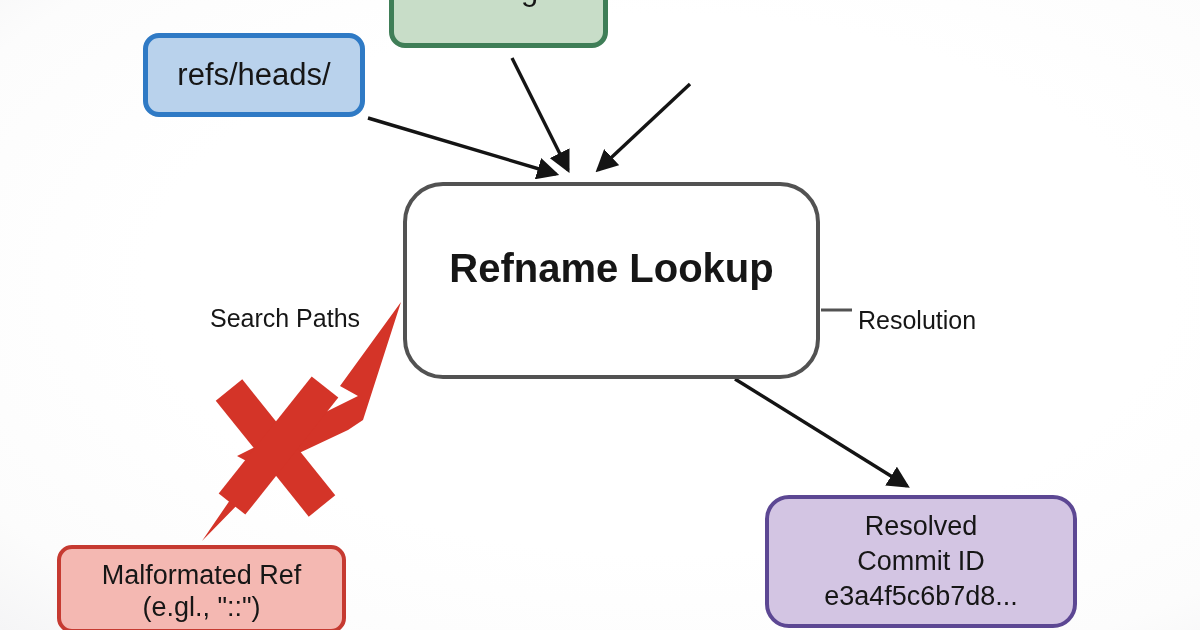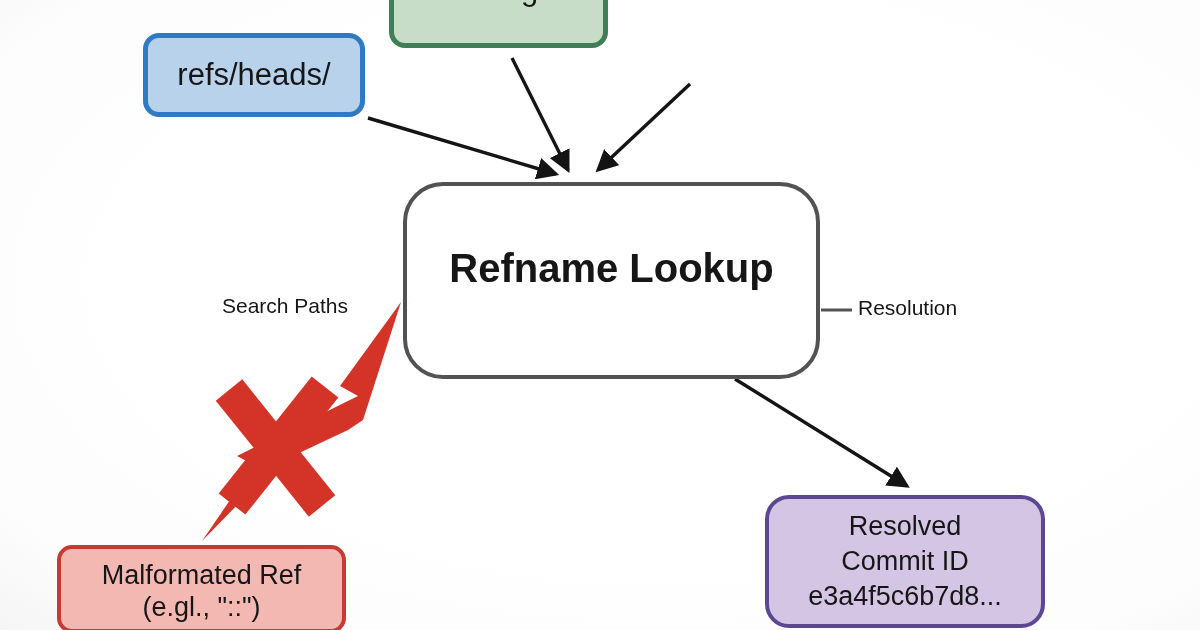--- a/index.html
+++ b/index.html
@@ -55,31 +55,32 @@
     left:57px;top:545px;width:289px;height:88px;
     background:var(--pink-fill,#f4b8b2);
     border:4px solid var(--pink-border,#c63a31);
     border-radius:15px;
     font-size:27px;
     line-height:1.2;
     justify-content:flex-start;
     padding-top:10px;
   }
   .node-resolved{
-    left:765px;top:495px;width:280px;height:133px;
+    left:765px;top:495px;width:312px;height:133px;
     background:var(--purple-fill,#d3c5e3);
     border:4.5px solid var(--purple-border,#5c4793);
     border-radius:24px;
     font-size:27px;
     line-height:1.3;
   }
   .side-label{
     position:absolute;
-    font-size:21px;
+    font-size:25px;
     white-space:nowrap;
+    margin-top:10px;
   }
   .label-search-paths{left:203px;top:294px;width:164px;text-align:center;}
   .label-resolution{left:858px;top:296px;}
   .connector{stroke:var(--line-color,#141414);stroke-width:3.4;fill:none;}
   .tick{stroke:var(--box-border,#3a3a3a);stroke-width:3;fill:none;}
   .arrowhead{fill:var(--line-color,#141414);}
   .bolt{fill:var(--red-accent,#d43428);}
   .xmark{stroke:var(--red-accent,#d43428);stroke-width:34;fill:none;}
 </style>
 </head>

